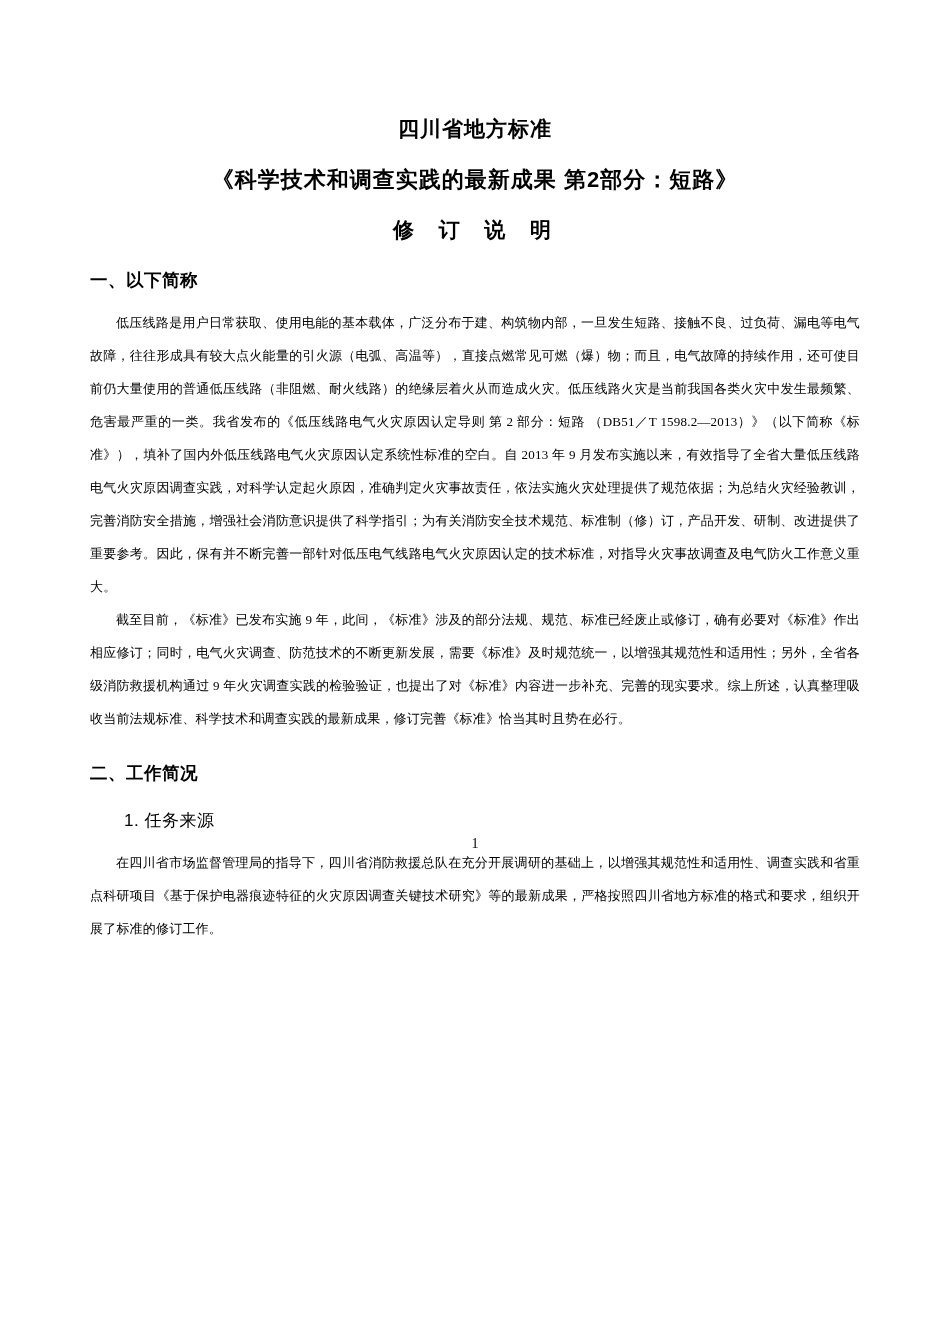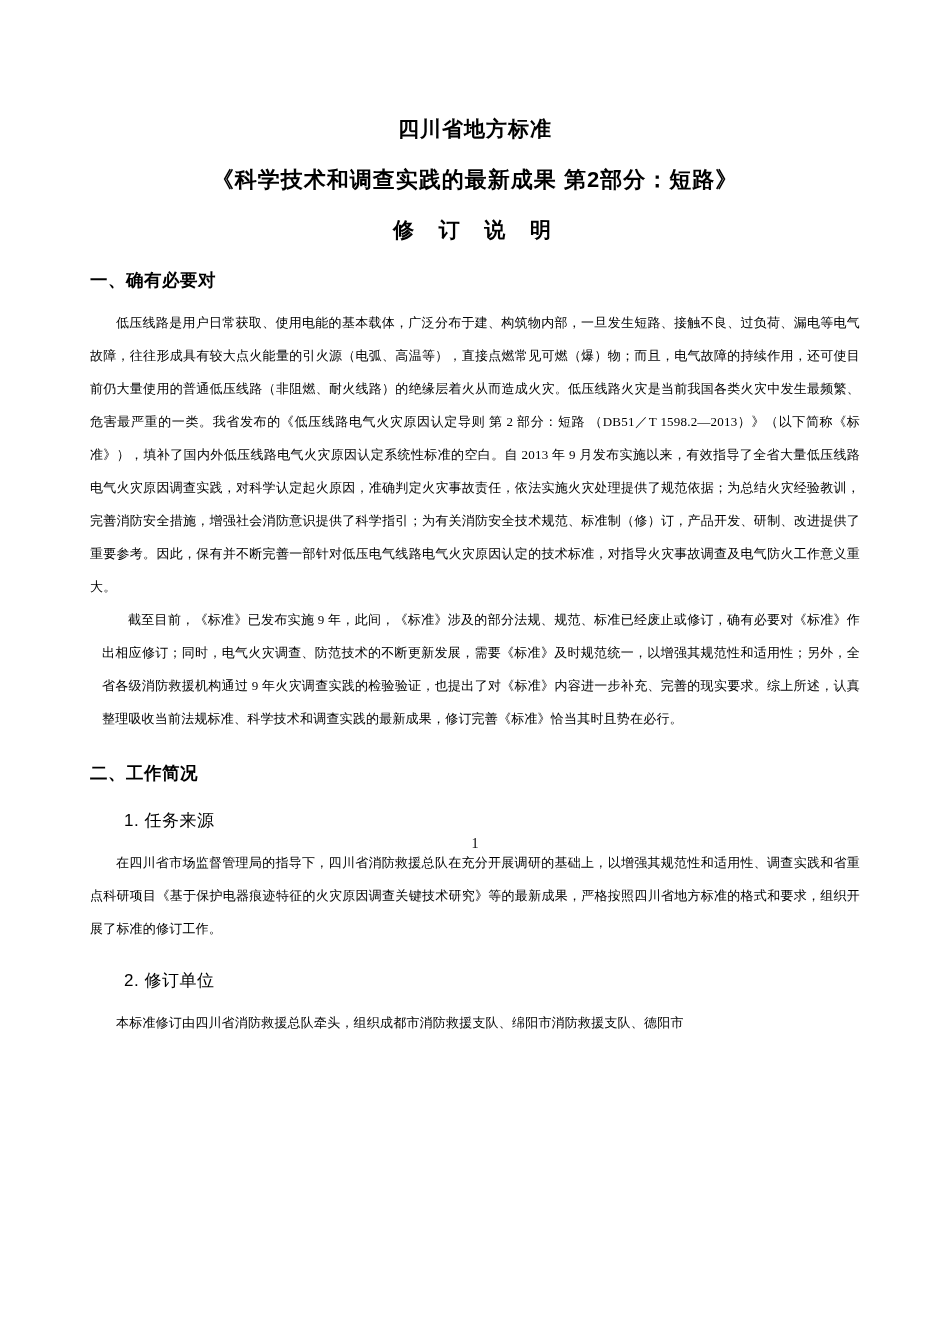--- a/index.html
+++ b/index.html
@@ -59,21 +59,20 @@
   .para {
     font-size: 13px;
     line-height: 33px;
     text-align: justify;
     text-indent: 2em;
     margin: 0 0 0 0;
     letter-spacing: 0.2px;
   }
   .para + .para {
     margin-top: 0;
-    margin-left: 12px;
   }
   .para-group {
     margin-bottom: 6px;
   }
   .page-number {
     position: absolute;
     bottom: 96px;
     left: 0;
     width: 100%;
     text-align: center;
@@ -86,40 +85,34 @@
 
 <div class="page">
 
   <div class="title-block">
     <div class="title-line">四川省地方标准</div>
     <div class="title-line main">《科学技术和调查实践的最新成果 第2部分：短路》</div>
     <div class="title-line sub">修 订 说 明</div>
   </div>
 
   <div>
-    <div class="section-heading">一、确有必要对</div>
+    <div class="section-heading">一、以下简称</div>
     <div class="para-group">
       <p class="para">低压线路是用户日常获取、使用电能的基本载体，广泛分布于建、构筑物内部，一旦发生短路、接触不良、过负荷、漏电等电气故障，往往形成具有较大点火能量的引火源（电弧、高温等），直接点燃常见可燃（爆）物；而且，电气故障的持续作用，还可使目前仍大量使用的普通低压线路（非阻燃、耐火线路）的绝缘层着火从而造成火灾。低压线路火灾是当前我国各类火灾中发生最频繁、危害最严重的一类。我省发布的《低压线路电气火灾原因认定导则 第 2 部分：短路 （DB51／T 1598.2—2013）》（以下简称《标准》），填补了国内外低压线路电气火灾原因认定系统性标准的空白。自 2013 年 9 月发布实施以来，有效指导了全省大量低压线路电气火灾原因调查实践，对科学认定起火原因，准确判定火灾事故责任，依法实施火灾处理提供了规范依据；为总结火灾经验教训，完善消防安全措施，增强社会消防意识提供了科学指引；为有关消防安全技术规范、标准制（修）订，产品开发、研制、改进提供了重要参考。因此，保有并不断完善一部针对低压电气线路电气火灾原因认定的技术标准，对指导火灾事故调查及电气防火工作意义重大。</p>
       <p class="para">截至目前，《标准》已发布实施 9 年，此间，《标准》涉及的部分法规、规范、标准已经废止或修订，确有必要对《标准》作出相应修订；同时，电气火灾调查、防范技术的不断更新发展，需要《标准》及时规范统一，以增强其规范性和适用性；另外，全省各级消防救援机构通过 9 年火灾调查实践的检验验证，也提出了对《标准》内容进一步补充、完善的现实要求。综上所述，认真整理吸收当前法规标准、科学技术和调查实践的最新成果，修订完善《标准》恰当其时且势在必行。</p>
     </div>
   </div>
 
   <div>
     <div class="section-heading">二、工作简况</div>
 
     <div>
       <div class="subsection-heading">1.  任务来源</div>
       <div class="para-group">
         <p class="para">在四川省市场监督管理局的指导下，四川省消防救援总队在充分开展调研的基础上，以增强其规范性和适用性、调查实践和省重点科研项目《基于保护电器痕迹特征的火灾原因调查关键技术研究》等的最新成果，严格按照四川省地方标准的格式和要求，组织开展了标准的修订工作。</p>
       </div>
     </div>
 
-    <div>
-      <div class="subsection-heading">2.  修订单位</div>
-      <div class="para-group">
-        <p class="para">本标准修订由四川省消防救援总队牵头，组织成都市消防救援支队、绵阳市消防救援支队、德阳市</p>
-      </div>
-    </div>
   </div>
 
   <div class="page-number">1</div>
 
 </div>
 
 </body></html>

